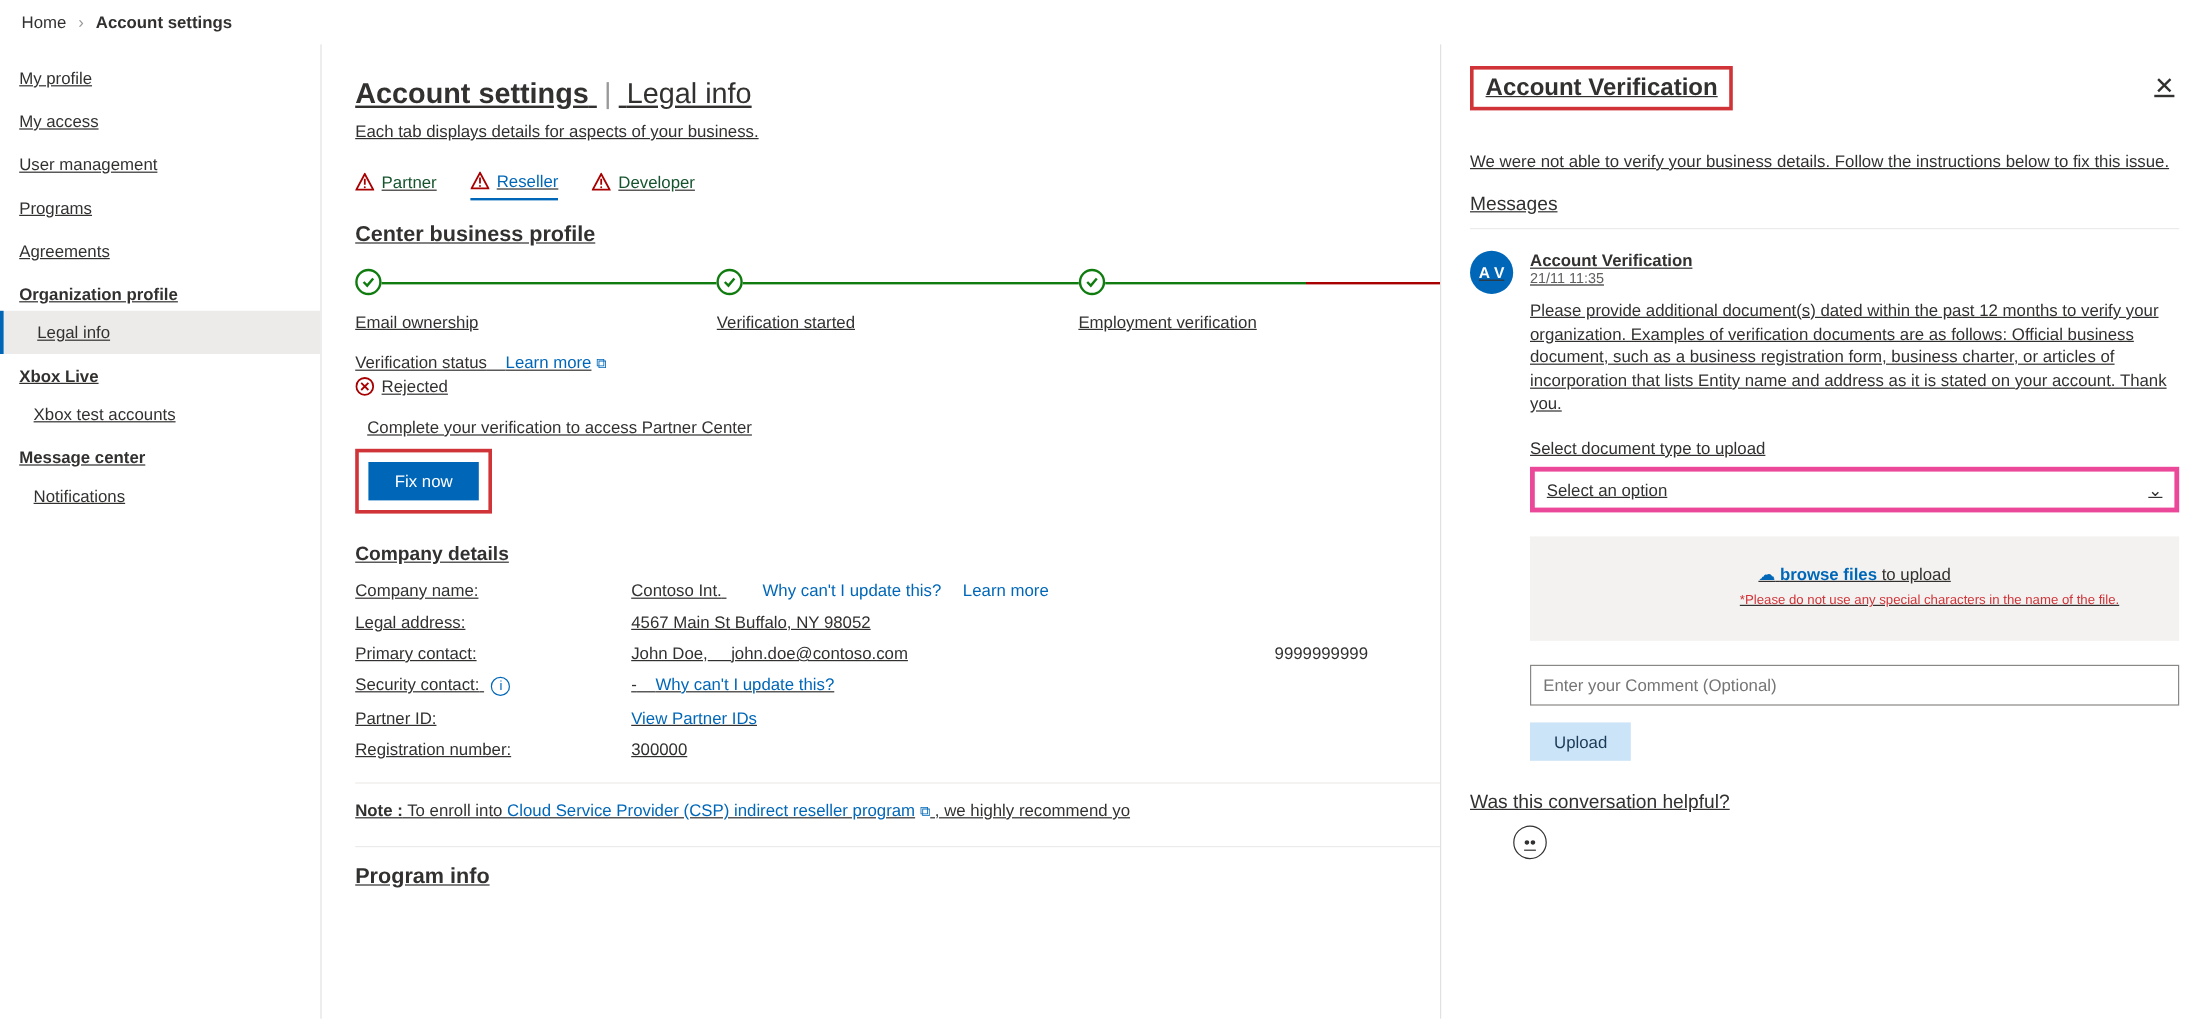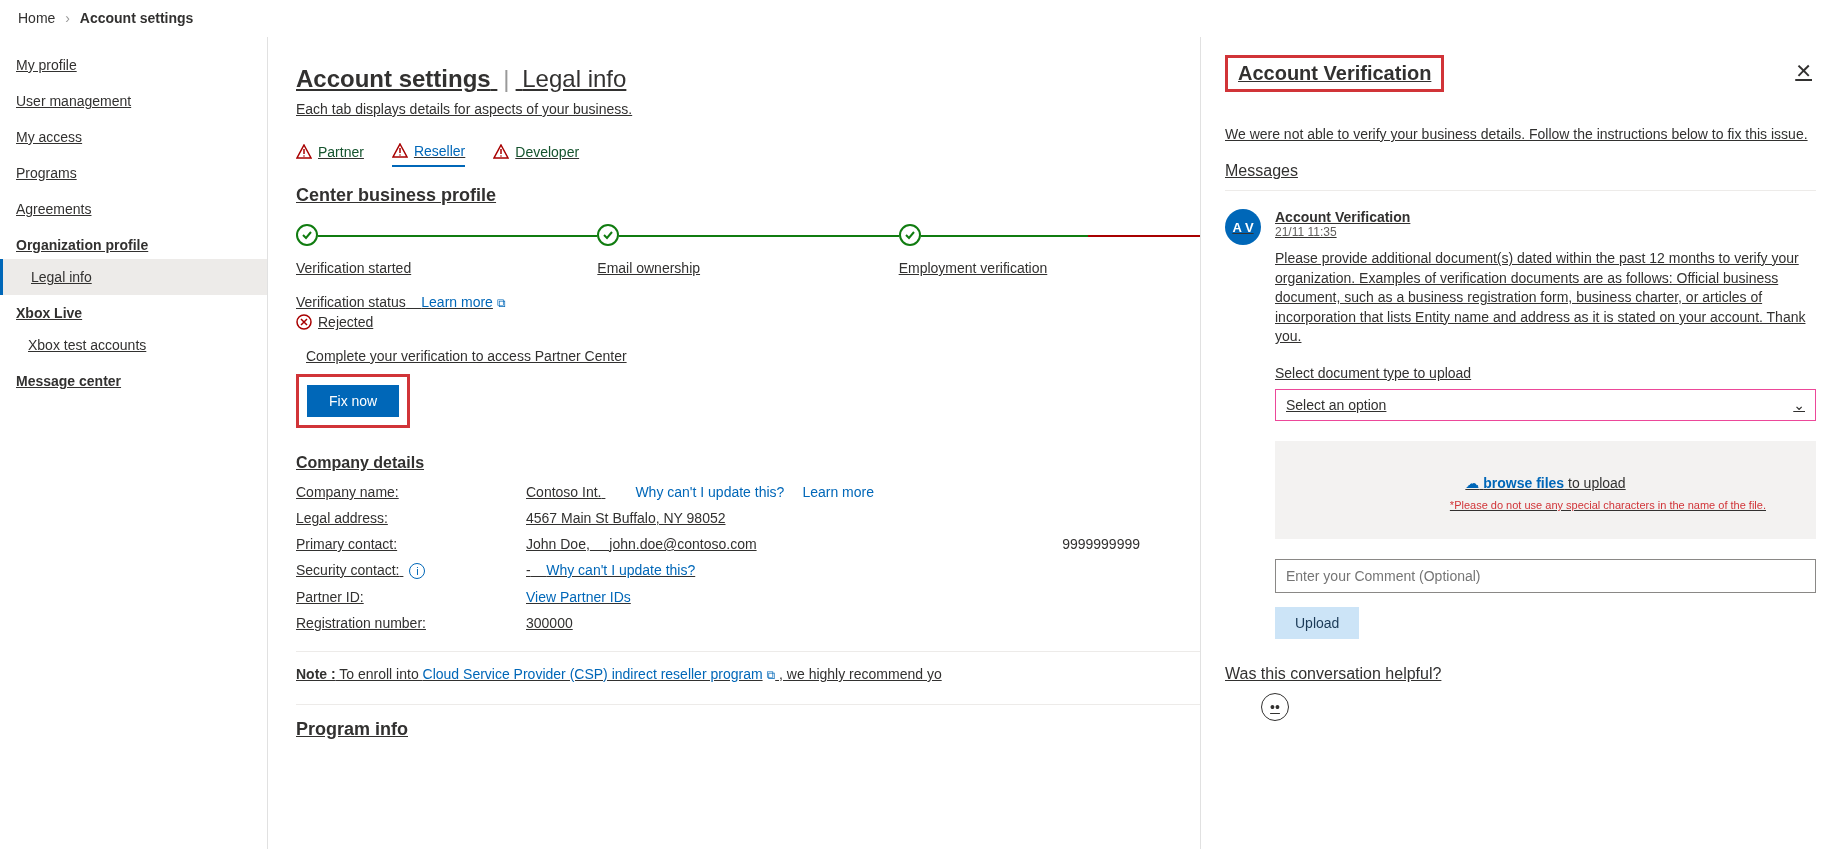--- a/index.html
+++ b/index.html
@@ -67,22 +67,22 @@
   .panel-section-h { font-size: 16px; font-weight: 400; margin-top: 20px; border-bottom: 1px solid #edebe9; padding-bottom: 10px; }
 
   .msg-item { display: flex; gap: 14px; margin-top: 18px; }
   .avatar { width: 36px; height: 36px; border-radius: 50%; background: #0067b8; color: #fff; display: flex; align-items: center; justify-content: center; font-size: 13px; font-weight: 600; flex-shrink: 0; }
   .msg-body { flex: 1; }
   .msg-sender { font-weight: 600; font-size: 14px; }
   .msg-time { color: #605e5c; font-size: 12px; }
   .msg-text { margin-top: 10px; font-size: 14px; line-height: 1.4; }
 
   .form-label { font-weight: 400; margin-top: 18px; display: block; font-size: 14px; }
-  .select { width: 100%; border: 1px solid #ec4899; padding: 7px 10px; font-size: 14px; margin-top: 8px; display: flex; justify-content: space-between; align-items: center; cursor: pointer; background: #fff; }
-  .upload-area { background: #f3f2f1; border: none; margin-top: 20px; padding: 34px 10px 28px; text-align: center; }
+  .select { width: 100%; border: 4px solid #ec4899; padding: 7px 10px; font-size: 14px; margin-top: 8px; display: flex; justify-content: space-between; align-items: center; cursor: pointer; background: #fff; }
+  .upload-area { background: #f3f2f1; border: none; margin-top: 20px; padding: 23px 10px 28px; text-align: center; }
   .upload-area .browse { color: #0067b8; font-weight: 600; }
   .upload-warn { color: #d13438; font-size: 11px; margin-top: 8px; text-align: right; padding-right: 40px; }
   .comment-input { width: 100%; border: 1px solid #8a8886; padding: 8px 10px; font-size: 14px; margin-top: 20px; }
   .upload-btn { background: #cce4f7; color: #1b3a57; border: none; padding: 8px 20px; margin-top: 14px; font-size: 14px; cursor: pointer; }
   .feedback-q { font-size: 16px; margin-top: 26px; }
   .face { width: 28px; height: 28px; border: 1.5px solid #323130; border-radius: 50%; margin-top: 10px; margin-left: 36px; display: flex; align-items: center; justify-content: center; font-size: 14px; }
 
   .info-icon { display:inline-flex; width:16px; height:16px; border:1px solid #0067b8; border-radius:50%; align-items:center; justify-content:center; font-size:11px; color:#0067b8; margin-left:6px; }
   .ext-icon { display:inline-block; margin-left:4px; font-size: 12px; color:#0067b8; }
 </style>
@@ -92,32 +92,33 @@
 <div class="breadcrumb">
   <span class="crumb">Home</span>
   <span class="sep">›</span>
   <span class="crumb current">Account settings</span>
 </div>
 
 <div class="layout">
 
   <nav class="sidebar">
     <a class="nav-item">My profile</a>
+    <a class="nav-item">My access</a>
     <a class="nav-item">User management</a>
-    <a class="nav-item">My access</a>
     <a class="nav-item">Programs</a>
     <a class="nav-item">Agreements</a>
 
     <div class="section-head">Organization profile</div>
     <a class="nav-item nav-sub selected">Legal info</a>
 
     <div class="section-head">Xbox Live</div>
     <a class="nav-item nav-sub">Xbox test accounts</a>
 
     <div class="section-head">Message center</div>
+    <a class="nav-item nav-sub">Notifications</a>
   </nav>
 
   <main class="main">
     <h1>
       <span>Account settings</span>
       <span class="divider">|</span>
       <span class="light">Legal info</span>
     </h1>
     <p class="subtitle">Each tab displays details for aspects of your business.</p>
 
@@ -151,30 +152,30 @@
     <h2 class="section-h2">Center business profile</h2>
 
     <div class="stepper">
       <div class="step">
         <div class="step-icon">
           <svg width="12" height="12" viewBox="0 0 12 12">
               <path d="M2 6 L5 9 L10 3" fill="none" stroke="#107c10" stroke-width="2"></path>
             </svg>
         </div>
         <div class="step-line"></div>
-        <div class="step-label">Verification started</div>
+        <div class="step-label">Email ownership</div>
       </div>
       <div class="step">
         <div class="step-icon">
           <svg width="12" height="12" viewBox="0 0 12 12">
               <path d="M2 6 L5 9 L10 3" fill="none" stroke="#107c10" stroke-width="2"></path>
             </svg>
         </div>
         <div class="step-line"></div>
-        <div class="step-label">Email ownership</div>
+        <div class="step-label">Verification started</div>
       </div>
       <div class="step">
         <div class="step-icon">
           <svg width="12" height="12" viewBox="0 0 12 12">
               <path d="M2 6 L5 9 L10 3" fill="none" stroke="#107c10" stroke-width="2"></path>
             </svg>
         </div>
         <div class="step-line"></div>
         <div class="step-label">Employment verification</div>
       </div>

